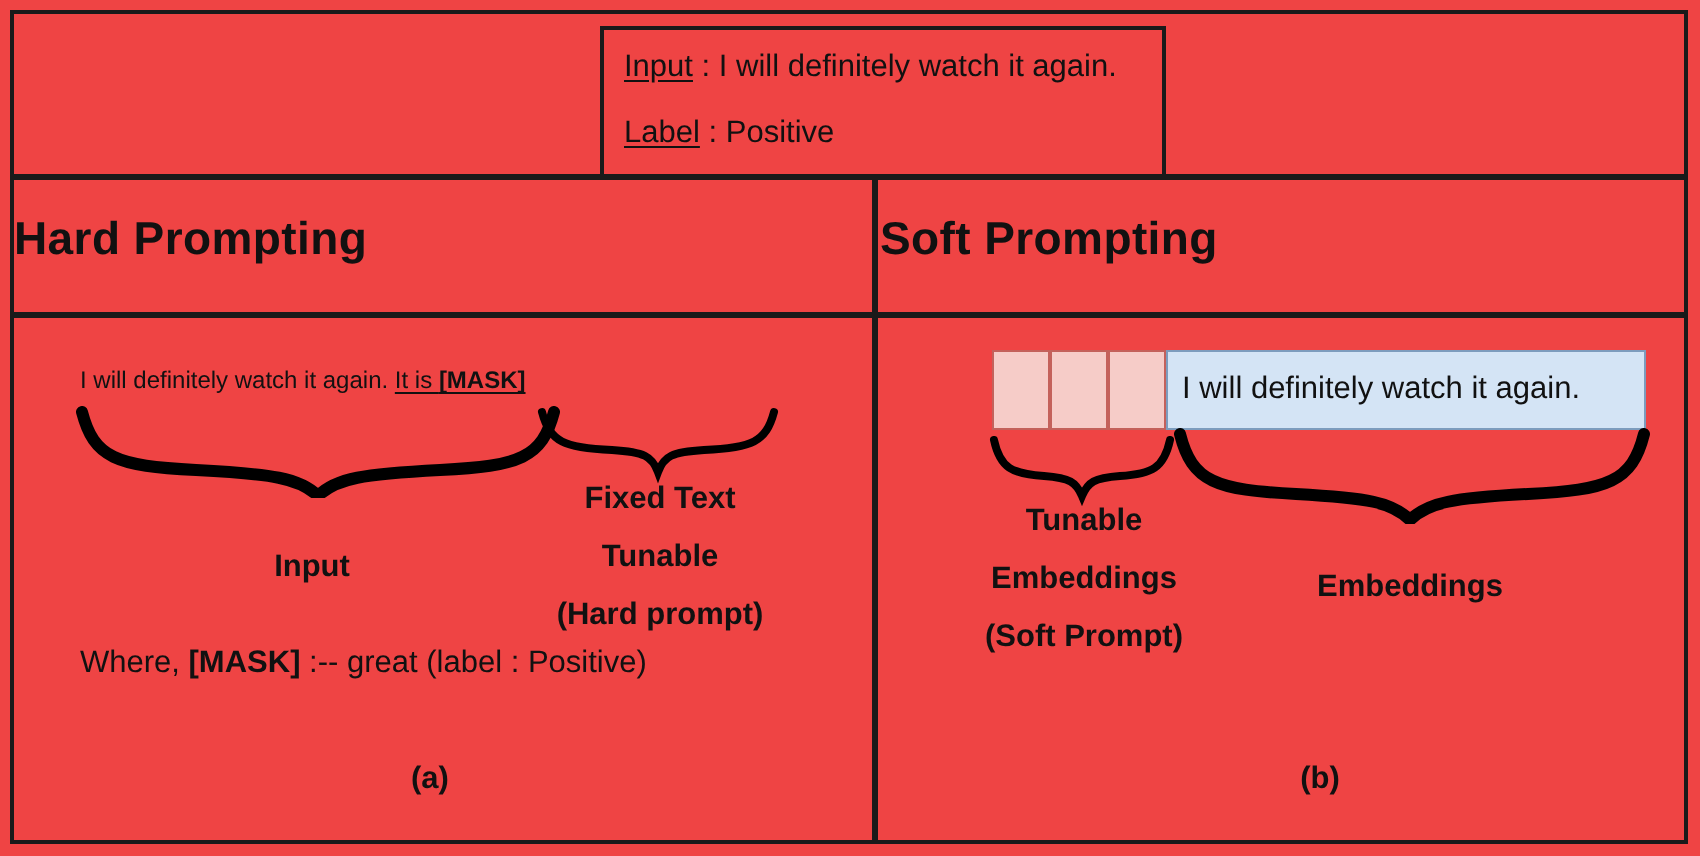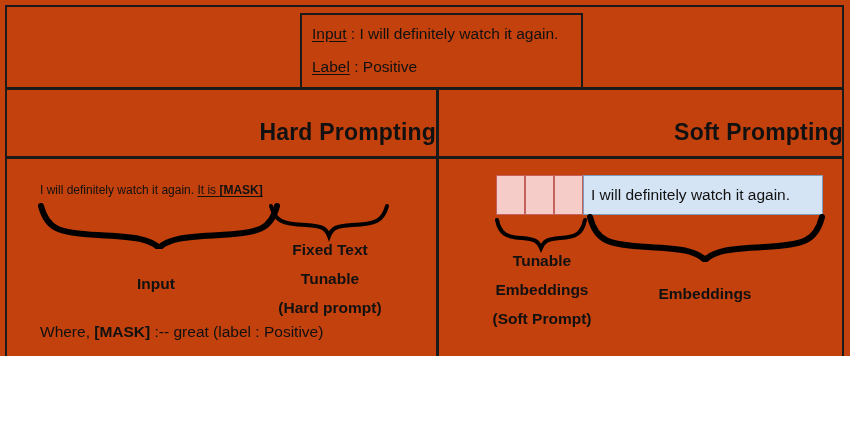--- a/index.html
+++ b/index.html
@@ -3,22 +3,22 @@
 <meta charset="utf-8">
 <style>
   html, body {
     margin: 0;
     padding: 0;
     background: #ffffff;
   }
   #figure {
     position: relative;
     width: 850px;
-    height: 356px;
-    background: #c2410c;
+    height: 428px;
+    background: #ef4444;
     font-family: "Liberation Sans", sans-serif;
     color: #111111;
     overflow: hidden;
   }
 
   
   .frame {
     position: absolute;
     left: 5px;
     top: 5px;
@@ -74,23 +74,22 @@
     text-decoration: underline;
     text-underline-offset: 2px;
   }
 
   
   .panel-title {
     position: absolute;
     top: 106px;
     font-size: 23px;
     font-weight: bold;
-    text-align: right;
+    text-align: left;
     letter-spacing: 0.2px;
-    margin-top: 13px;
   }
   .panel-title.left  { left: 7px;   width: 429px; }
   .panel-title.right { left: 440px; width: 403px; }
 
   
   .hard-text {
     position: absolute;
     left: 40px;
     top: 183px;
     font-size: 12px;

